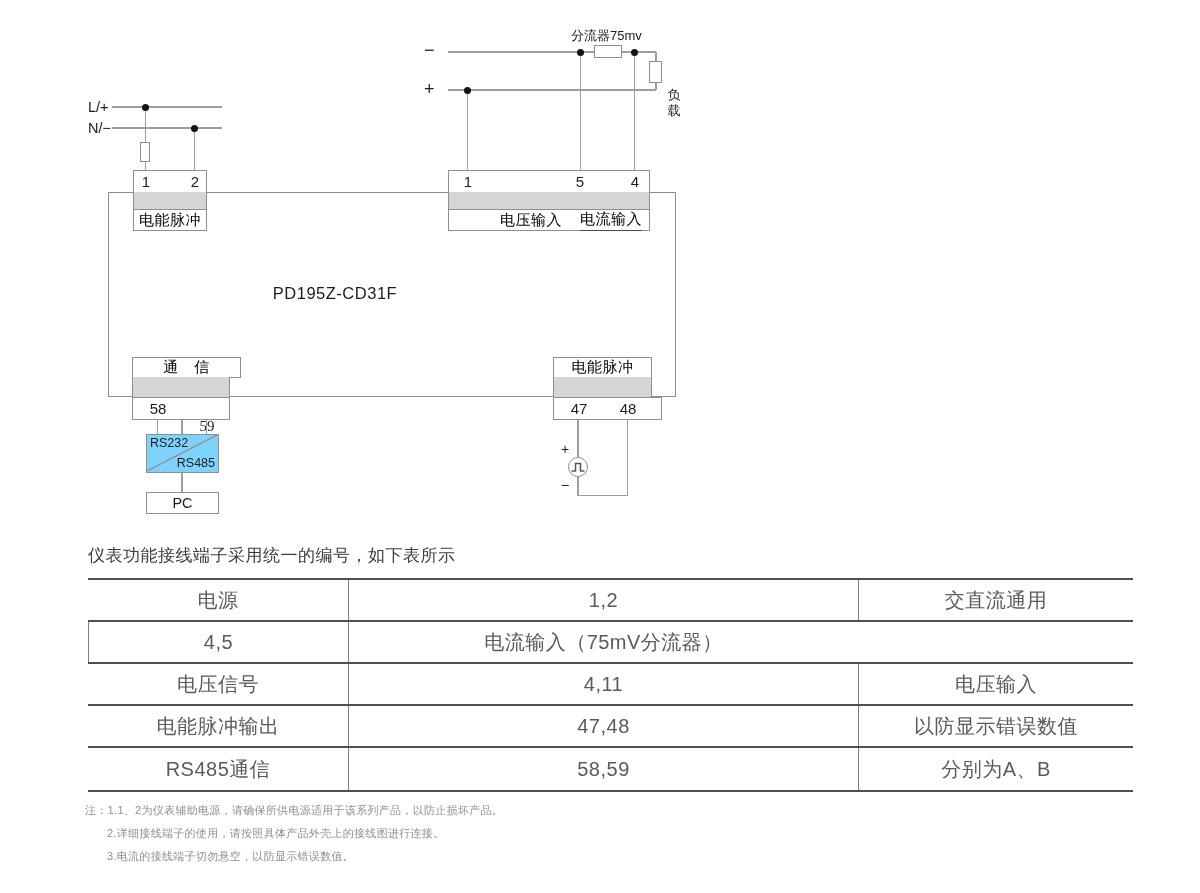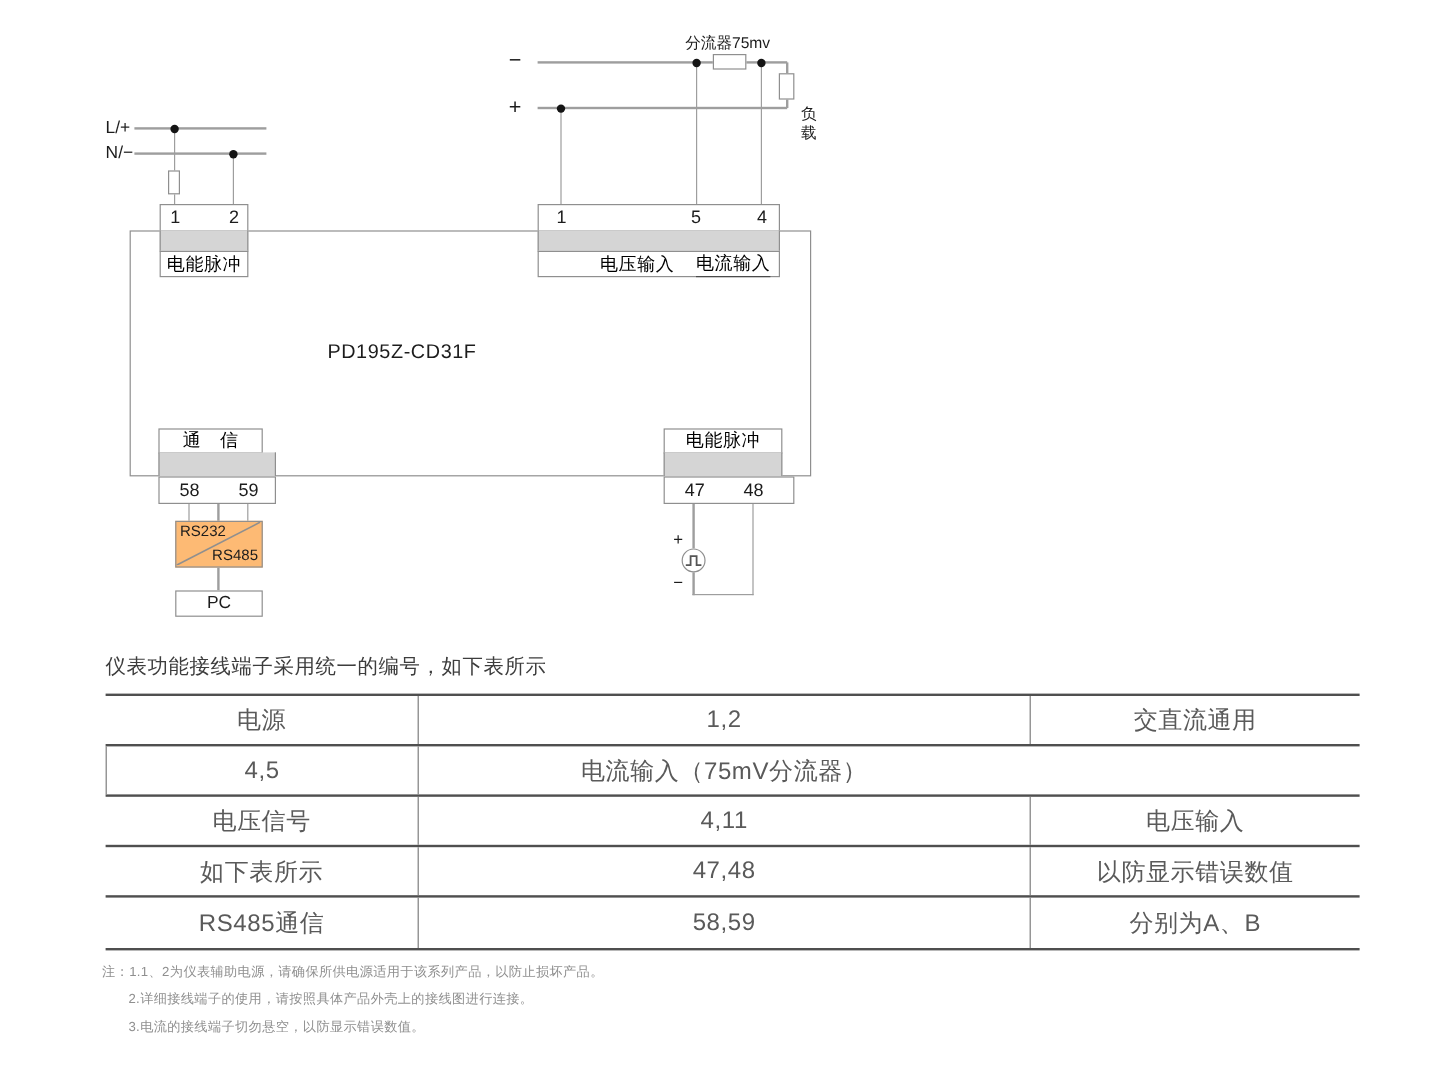--- a/index.html
+++ b/index.html
@@ -21,21 +21,21 @@
   .body-rect{position:absolute;border:1.5px solid var(--boxline);background:transparent;}
   
   .t{position:absolute;color:var(--ink);white-space:nowrap;}
   .num{font-size:15px;line-height:15px;transform:translateX(-50%);}
   .cjk-label{font-size:15px;font-weight:500;letter-spacing:0.5px;}
   .label-box{display:flex;align-items:center;justify-content:center;}
   .sign{font-size:18px;font-weight:500;line-height:18px;}
   .vert-text{position:absolute;width:16px;font-size:13px;line-height:16px;color:var(--ink);word-break:break-all;text-align:center;margin-top:34px;}
   .small{font-size:12.5px;line-height:13px;}
   
-  .conv{position:absolute;background:#fdba74;border:1.5px solid var(--boxline);}
+  .conv{position:absolute;background:#7dd3fc;border:1.5px solid var(--boxline);}
   .conv svg{position:absolute;left:0;top:0;}
   .conv .tl{position:absolute;top:2px;left:3px;}
   .conv .br{position:absolute;bottom:2px;right:3px;}
   
   .pulse-circle{position:absolute;width:20px;height:20px;border:1.5px solid var(--boxline);border-radius:50%;background:#fff;display:flex;align-items:center;justify-content:center;}
   
   .intro{position:absolute;font-size:17px;color:var(--title);letter-spacing:0.5px;font-family:Liberation Serif, serif;}
   .ttable{position:absolute;border-top:2px solid var(--tline);border-bottom:2px solid var(--tline);}
   .trow{display:grid;grid-template-columns:260px 510px 275px;height:42px;border-bottom:2px solid var(--tline);}
   .trow:last-child{border-bottom:none;}
@@ -102,27 +102,27 @@
       <span class="t num" style="left:19px;top:3px;">1</span>
       <span class="t num" style="left:131px;top:3px;">5</span>
       <span class="t num" style="left:186px;top:3px;">4</span>
     </div>
     <div class="band" style="left:448px;top:192px;width:202px;height:18px;"></div>
     <div class="box vlabel-right" style="left:448px;top:209px;width:202px;height:22px;">
       <span class="cjk-label">电压输入</span>
       <span class="cjk-label underlined">电流输入</span>
     </div>
 
-    <div class="box label-box" style="left:132px;top:357px;width:87px;height:21px;">
+    <div class="box label-box" style="left:132px;top:357px;width:109px;height:21px;">
       <span class="cjk-label">通　信</span>
     </div>
     <div class="band" style="left:132px;top:377px;width:98px;height:20px;"></div>
     <div class="box" style="left:132px;top:397px;width:98px;height:23px;">
       <span class="t num" style="left:25px;top:3px;">58</span>
-      <span class="t num" style="left:74px;top:3px;">59</span>
+      <span class="t num" style="left:74px;top:21px;font-family:Liberation Serif, serif;">59</span>
     </div>
     <div class="wire-v" style="left:156.5px;top:420px;height:14px;"></div>
     <div class="wire-v" style="left:181px;top:420px;height:14px;"></div>
     <div class="wire-v" style="left:205.5px;top:420px;height:14px;"></div>
     <div class="conv" style="left:146px;top:434px;width:73px;height:39px;">
       <svg width="70" height="36" viewBox="0 0 70 36">
         <line x1="0" y1="36" x2="70" y2="0" stroke="#8f8f8f" stroke-width="1.3"></line>
       </svg>
       <span class="t small tl">RS232</span>
       <span class="t small br">RS485</span>
@@ -164,21 +164,21 @@
     <div class="trow">
       <div class="tcell c2">4,5</div>
       <div class="tcell c3">电流输入（75mV分流器）</div>
     </div>
     <div class="trow">
       <div class="tcell c1">电压信号</div>
       <div class="tcell c2">4,11</div>
       <div class="tcell c3">电压输入</div>
     </div>
     <div class="trow">
-      <div class="tcell c1">如下表所示</div>
+      <div class="tcell c1">电能脉冲输出</div>
       <div class="tcell c2">47,48</div>
       <div class="tcell c3">以防显示错误数值</div>
     </div>
     <div class="trow">
       <div class="tcell c1">RS485通信</div>
       <div class="tcell c2">58,59</div>
       <div class="tcell c3">分别为A、B</div>
     </div>
   </div>
 

